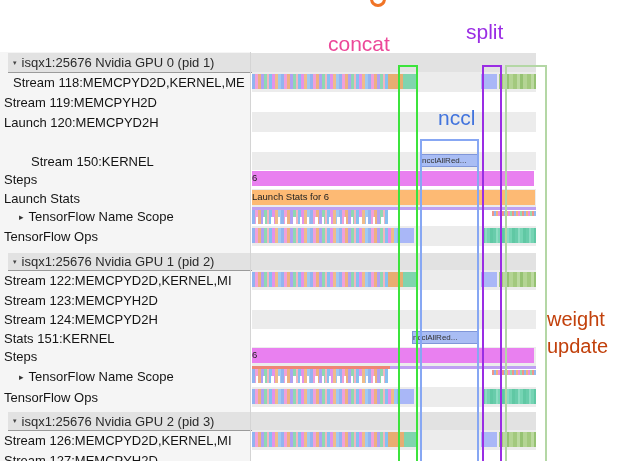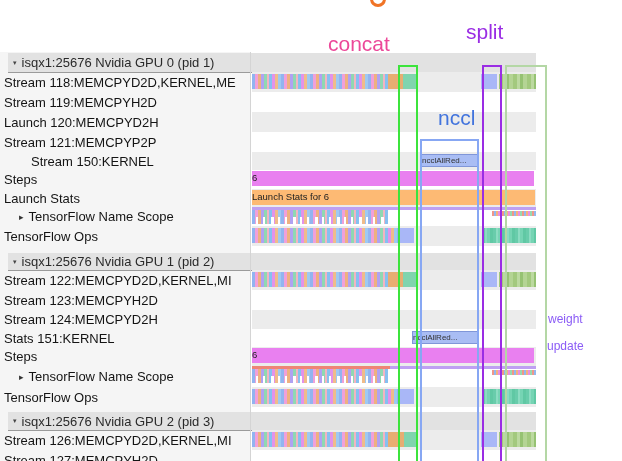--- a/index.html
+++ b/index.html
@@ -44,38 +44,38 @@
   .c-thinsalmon{background:#ee8576;}
   .ann-rect{position:absolute;border-width:2px;border-style:solid;background:transparent;}
   .rect-concat{left:398px;top:65px;width:16px;height:400px;border-color:#3ce43c;}
   .rect-split{left:482px;top:65px;width:16px;height:400px;border-color:#9a2de4;}
   .rect-nccl{left:420px;top:139px;width:55px;height:326px;border-color:#87a7f3;}
   .rect-weight{left:505px;top:65px;width:38px;height:400px;border-color:#b4d7a5;}
   .ann-text{position:absolute;font-size:21px;}
   .t-concat{left:328px;top:32px;color:#ec4899;}
   .t-split{left:466px;top:20px;color:#9a2de4;}
   .t-nccl{left:438px;top:106px;color:#4274dd;}
-  .t-weight{left:547px;top:306px;color:#8b5cf6;font-size:12px;line-height:27px;text-align:center;}
+  .t-weight{left:547px;top:306px;color:#c2410c;font-size:20px;line-height:27px;}
   .orange-glyph{position:absolute;left:370px;top:-9px;width:10px;height:10px;border:3px solid #f07426;border-radius:50%;}
 </style>
 </head>
 <body>
 
 <div class="screen">
   <div class="label-strip"></div>
   <div id="rows">
       <div class="row" style="top: 52px; height: 20px;">
         <div class="hdr-band">
           <div class="tri">▾</div>
           <div class="txt">isqx1:25676 Nvidia GPU 0 (pid 1)</div>
         </div>
       </div>
       <div class="row" style="top: 72px; height: 20px;">
         <div class="lane gray"></div>
-        <div class="row-label" style="padding-left: 4px;">
+        <div class="row-label" style="padding-left: 13px;">
           <span>Stream 118:MEMCPYD2D,KERNEL,ME</span>
         </div>
         <div class="bar tex-multi" style="left: 252px; width: 136px; top: 2px; height: 15px;"></div>
         <div class="bar c-orange" style="left: 388px; width: 15px; top: 2px; height: 15px;"></div>
         <div class="bar c-teal" style="left: 403px; width: 13px; top: 2px; height: 15px;"></div>
         <div class="bar c-peri" style="left: 481px; width: 16px; top: 2px; height: 15px;"></div>
         <div class="bar tex-green" style="left: 499px; width: 37px; top: 2px; height: 15px;"></div>
       </div>
       <div class="row" style="top: 92px; height: 20px;">
         <div class="lane white"></div>
@@ -84,23 +84,20 @@
         </div>
       </div>
       <div class="row" style="top: 112px; height: 20px;">
         <div class="lane gray"></div>
         <div class="row-label" style="padding-left: 4px;">
           <span>Launch 120:MEMCPYD2H</span>
         </div>
       </div>
       <div class="row" style="top: 132px; height: 20px;">
         <div class="lane white"></div>
-        <div class="row-label" style="padding-left: 4px;">
-          <span>Stream 121:MEMCPYP2P</span>
-        </div>
       </div>
       <div class="row" style="top: 152px; height: 18px;">
         <div class="lane gray"></div>
         <div class="row-label" style="padding-left: 4px; margin-left: 27px;">
           <span>Stream 150:KERNEL</span>
         </div>
         <div class="bar c-ncclbar" style="left: 421px; width: 58px; top: 2px; height: 13px;">
           <span>ncclAllRed...</span>
         </div>
       </div>

